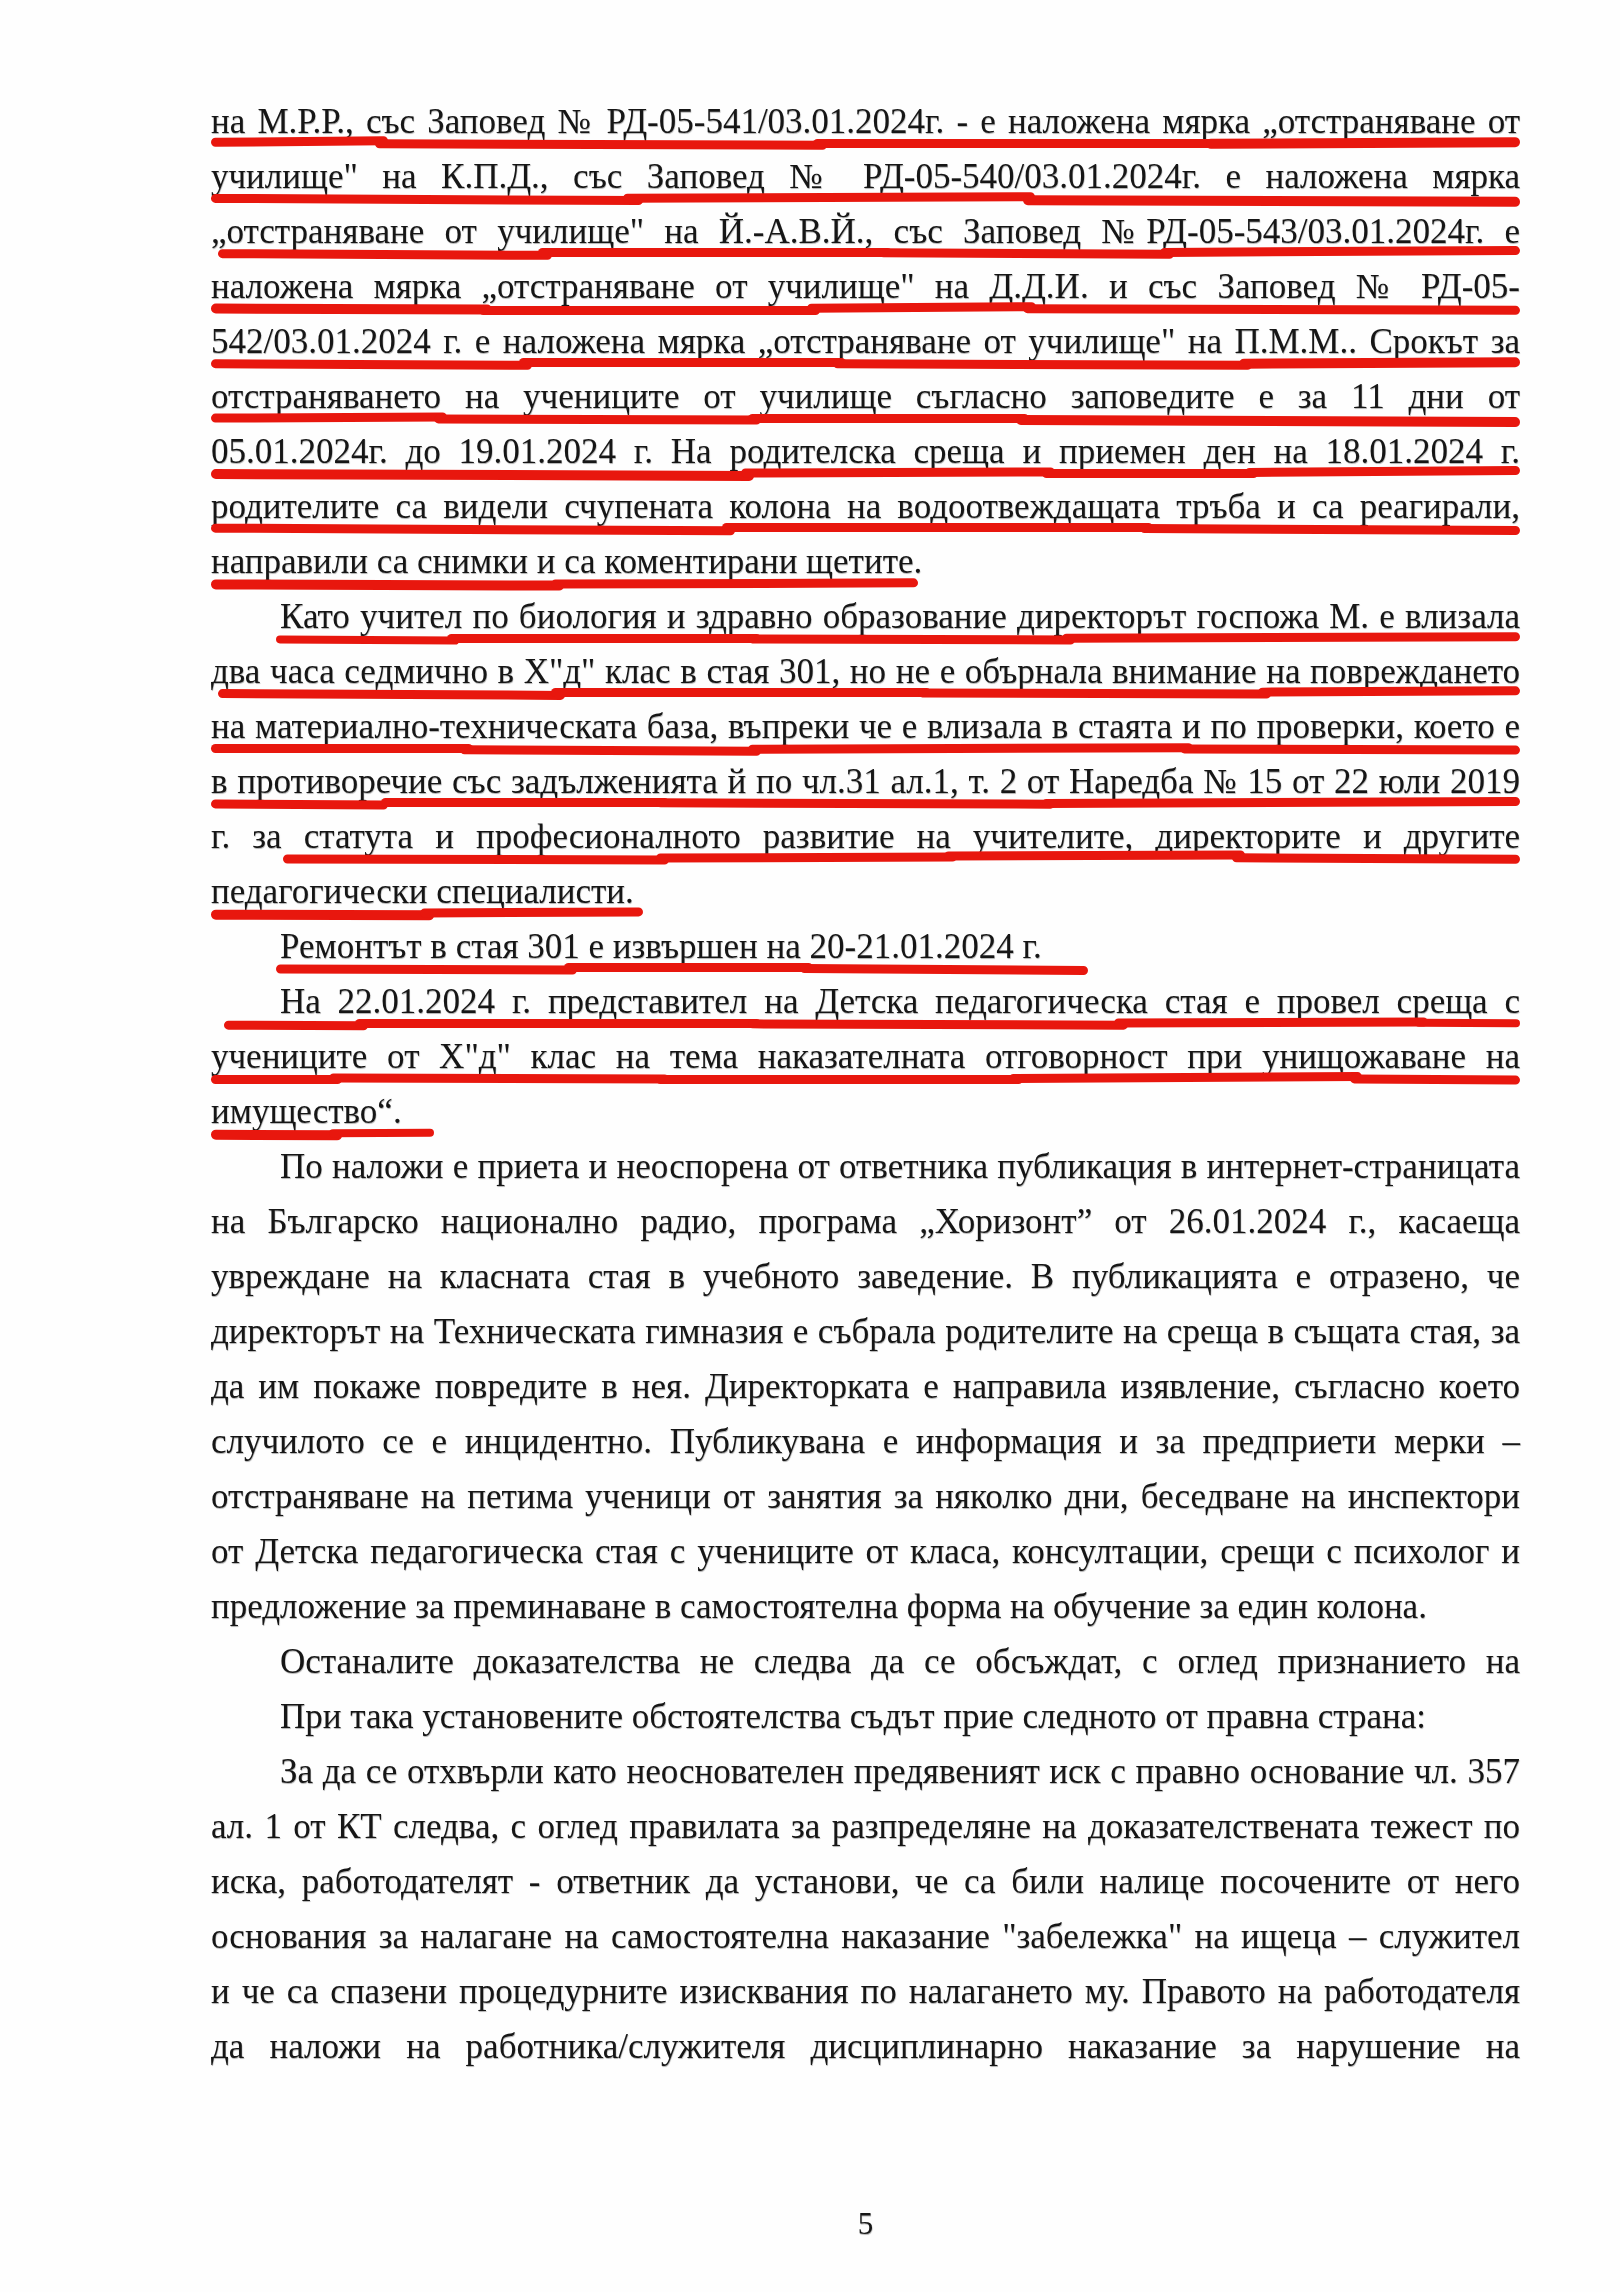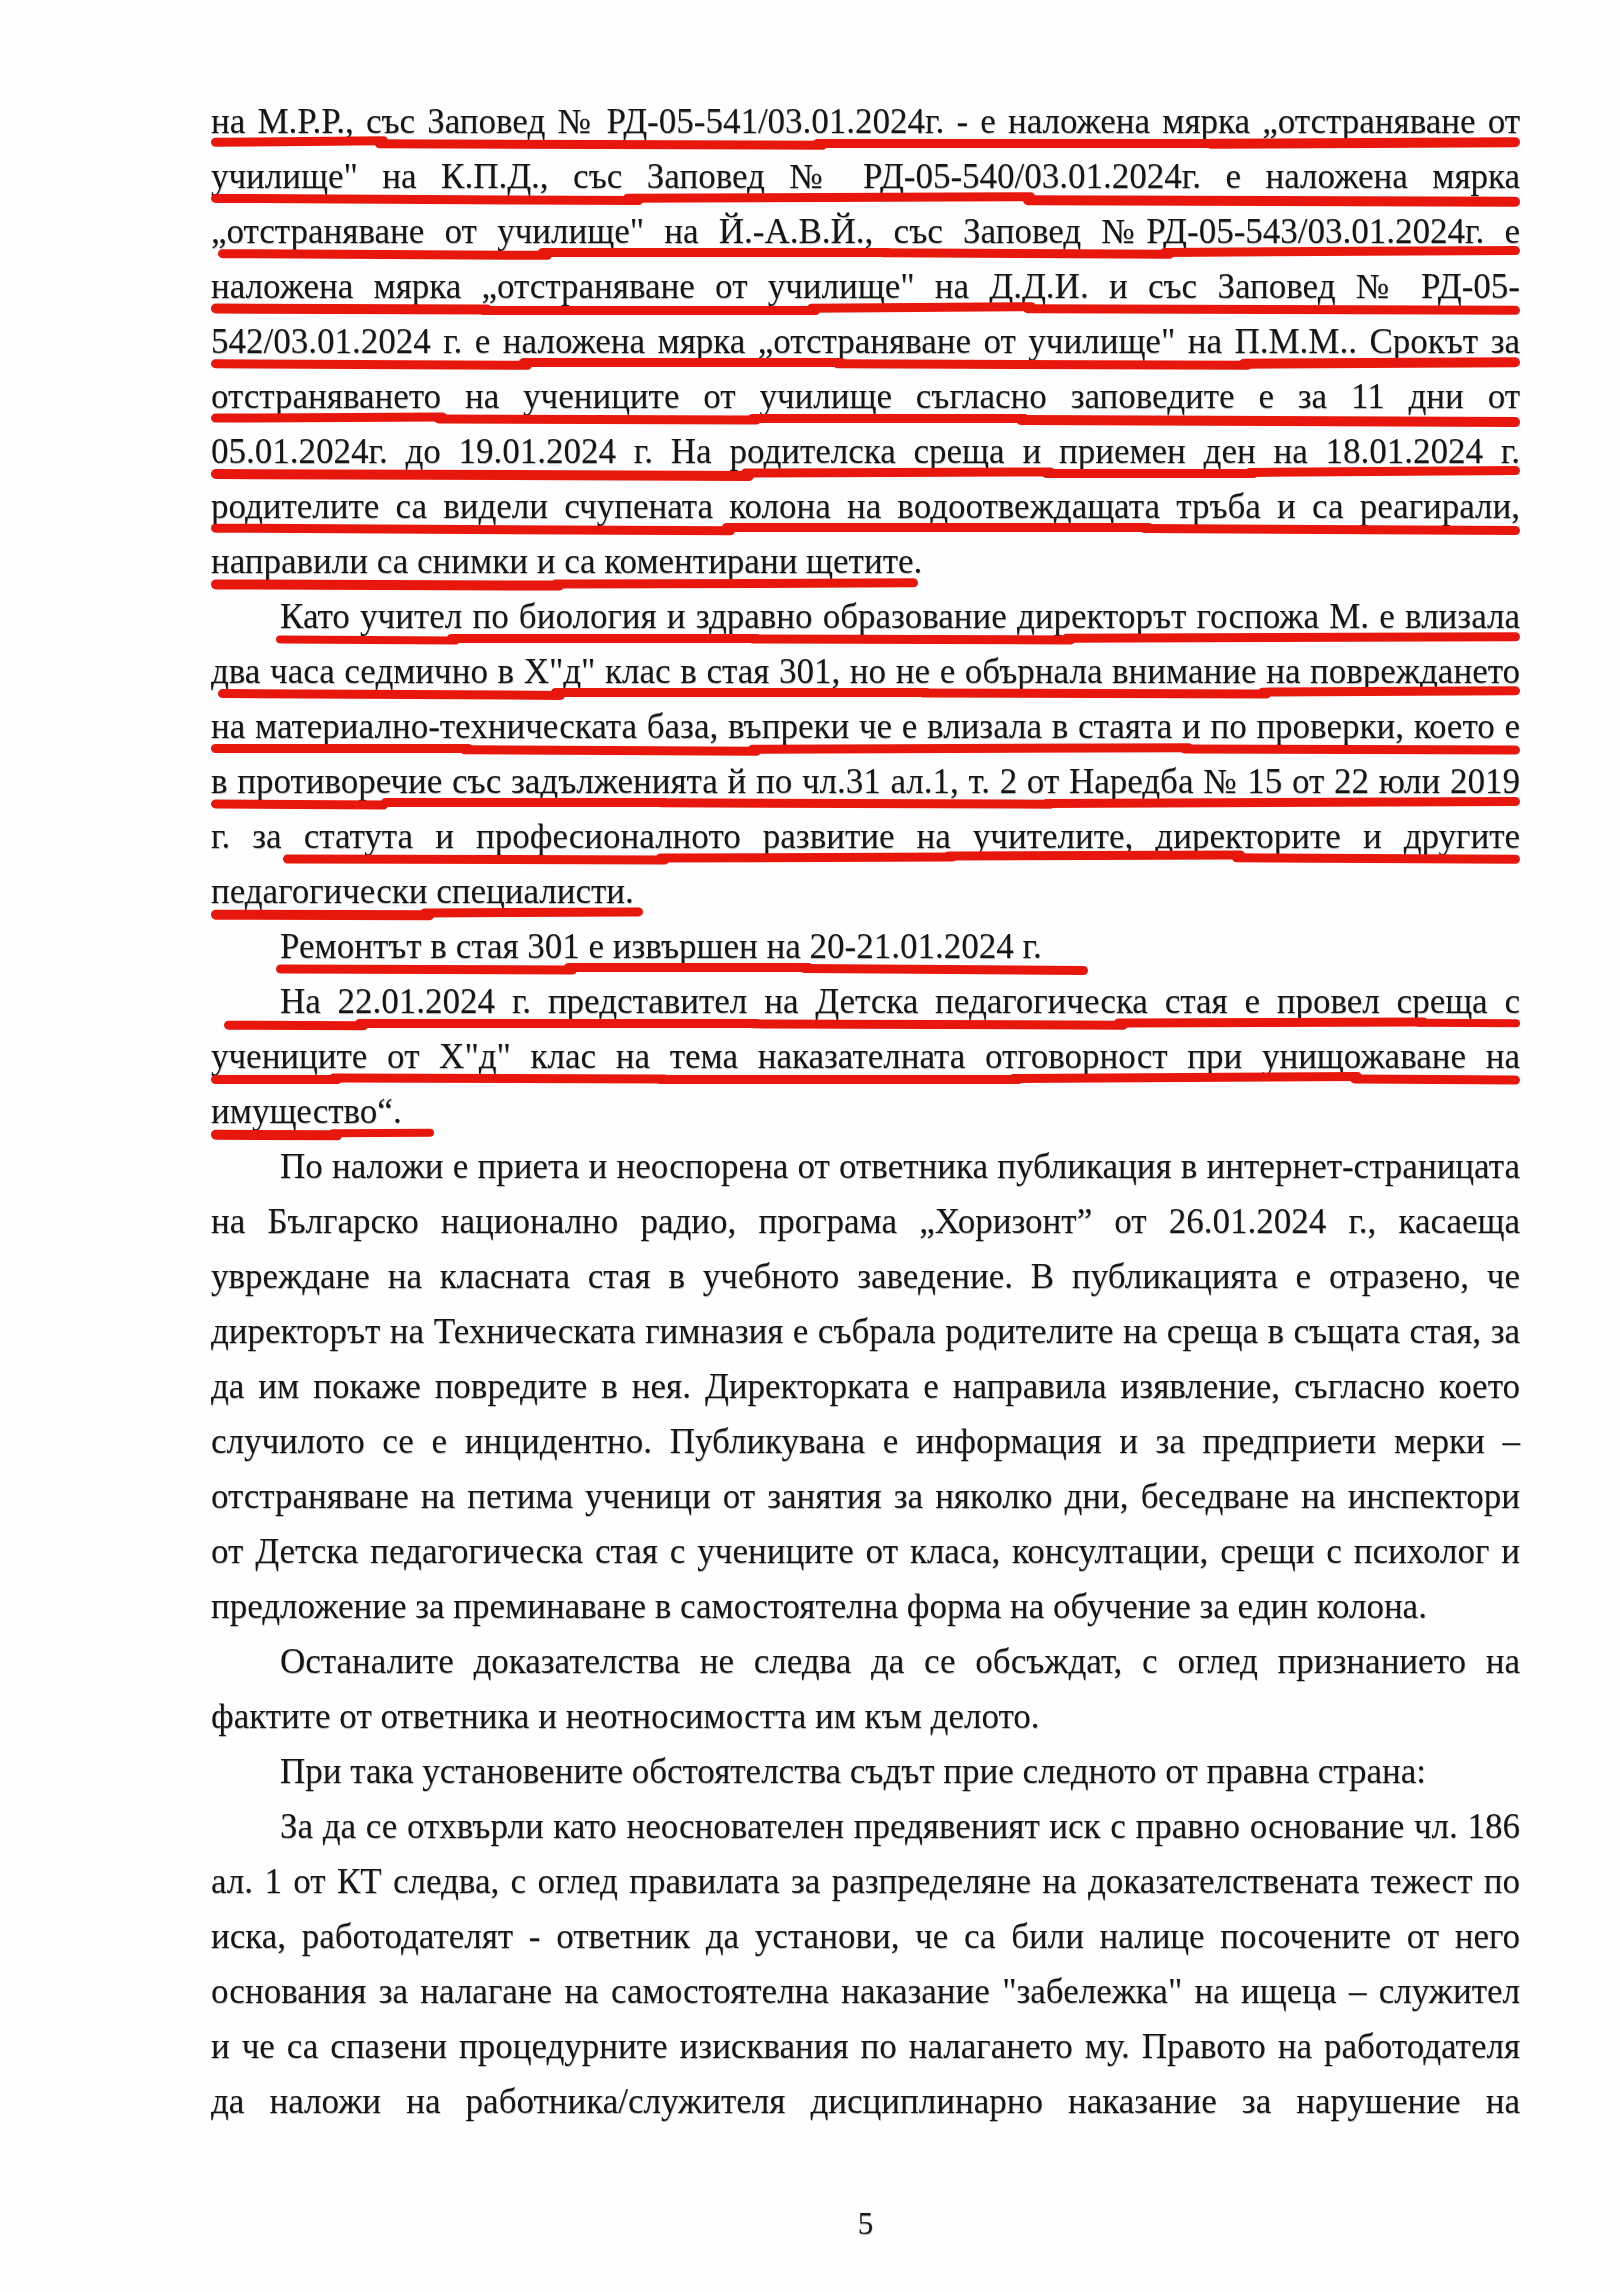--- a/index.html
+++ b/index.html
@@ -65,23 +65,22 @@
       <div class="line indent">По наложи е приета и неоспорена от ответника публикация в интернет-страницата</div>
       <div class="line">на Българско национално радио, програма „Хоризонт” от 26.01.2024 г., касаеща</div>
       <div class="line">увреждане на класната стая в учебното заведение. В публикацията е отразено, че</div>
       <div class="line">директорът на Техническата гимназия е събрала родителите на среща в същата стая, за</div>
       <div class="line">да им покаже повредите в нея. Директорката е направила изявление, съгласно което</div>
       <div class="line">случилото се е инцидентно. Публикувана е информация и за предприети мерки –</div>
       <div class="line">отстраняване на петима ученици от занятия за няколко дни, беседване на инспектори</div>
       <div class="line">от Детска педагогическа стая с учениците от класа, консултации, срещи с психолог и</div>
       <div class="line left">предложение за преминаване в самостоятелна форма на обучение за един колона.</div>
       <div class="line indent">Останалите доказателства не следва да се обсъждат, с оглед признанието на</div>
-      <div class="line left">фактите от ответника и неотносимостта им към делото.</div>
       <div class="line left indent">При така установените обстоятелства съдът прие следното от правна страна:</div>
-      <div class="line indent">За да се отхвърли като неоснователен предявеният иск с правно основание чл. 186</div>
+      <div class="line indent">За да се отхвърли като неоснователен предявеният иск с правно основание чл. 357</div>
       <div class="line">ал. 1 от КТ следва, с оглед правилата за разпределяне на доказателствената тежест по</div>
       <div class="line">иска, работодателят - ответник да установи, че са били налице посочените от него</div>
       <div class="line">основания за налагане на самостоятелна наказание "забележка" на ищеца – служител</div>
       <div class="line">и че са спазени процедурните изисквания по налагането му. Правото на работодателя</div>
       <div class="line">да наложи на работника/служителя дисциплинарно наказание за нарушение на</div>
     </div>
   <div class="footer">5</div>
 </div>
 
 

